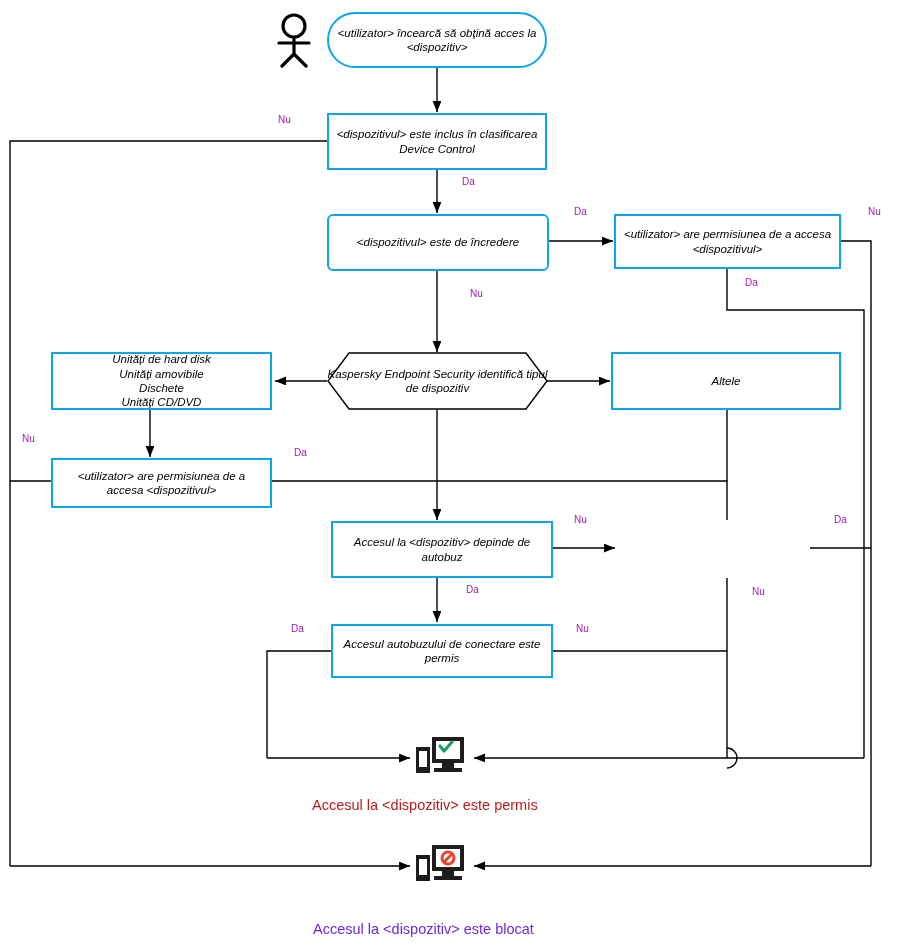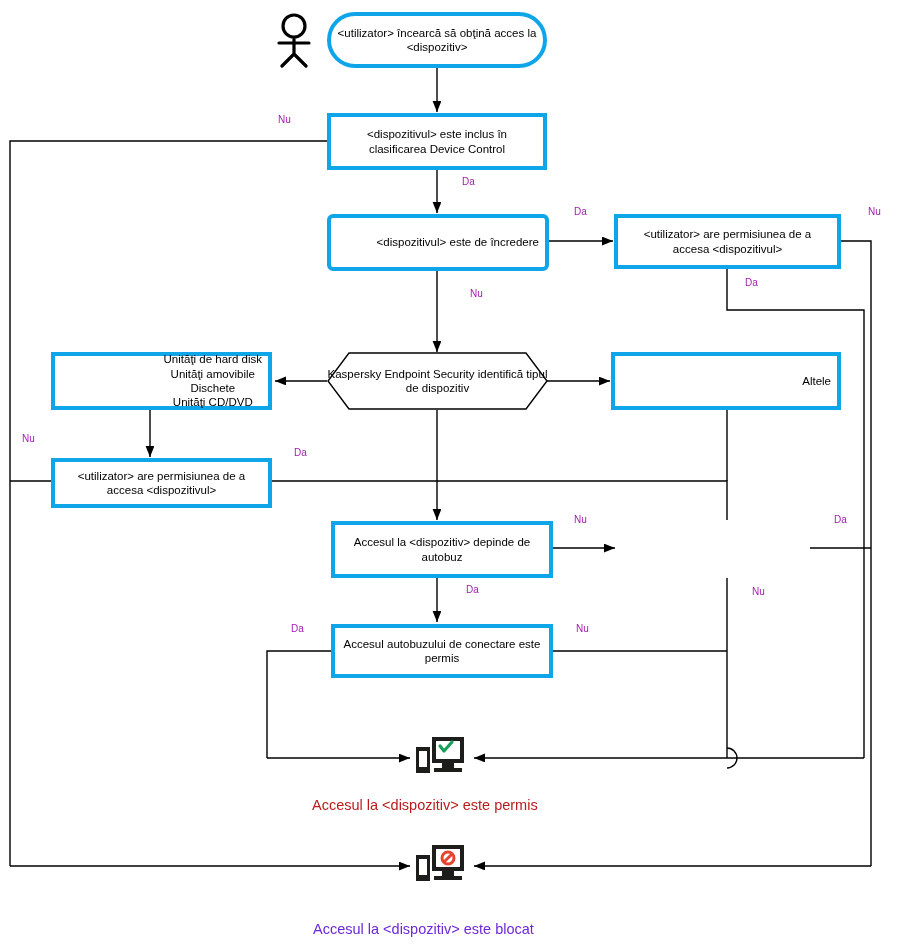--- a/index.html
+++ b/index.html
@@ -21,30 +21,31 @@
     position: absolute;
     left: 0;
     top: 0;
     width: 905px;
     height: 948px;
     pointer-events: none;
   }
   .node {
     position: absolute;
     box-sizing: border-box;
-    border: 4px solid #0ea5e9;
+    border: 2px solid #0ea5e9;
     background: #ffffff;
     display: flex;
     align-items: center;
-    justify-content: flex-end;
+    justify-content: center;
     text-align: center;
     font-size: 11.5px;
     line-height: 1.25;
     color: #000000;
     padding: 2px 6px;
+    font-style: italic;
   }
   .node.rounded {
     border-radius: 40px;
   }
   .hexwrap {
     position: absolute;
   }
   .hexwrap .hextext {
     position: absolute;
     left: 0;
@@ -163,21 +164,21 @@
   </div>
 
   <div class="node" style="left:327px; top:214px; width:222px; height:57px;border-radius:6px;">
     <span>&lt;dispozitivul&gt; este de încredere</span>
   </div>
 
   <div class="node" style="left:614px; top:214px; width:227px; height:55px;">
     <span>&lt;utilizator&gt; are permisiunea de a accesa &lt;dispozitivul&gt;</span>
   </div>
 
-  <div class="hexwrap" style="left:327px; top:352px; width:221px; height:58px;">
+  <div class="hexwrap" style="left:327px; top:352px; width:221px; height:58px;font-style:italic;">
     <svg width="221" height="58" viewBox="0 0 221 58">
       <polygon points="22,1 199,1 220,29 199,57 22,57 1,29" fill="#ffffff" stroke="#000000" stroke-width="1.4"></polygon>
     </svg>
     <div class="hextext">Kaspersky Endpoint Security identifică tipul de dispozitiv</div>
   </div>
 
   <div class="node multiline" style="left:51px; top:352px; width:221px; height:58px;">
     <span>Unităţi de hard disk
 Unităţi amovibile
 Dischete

